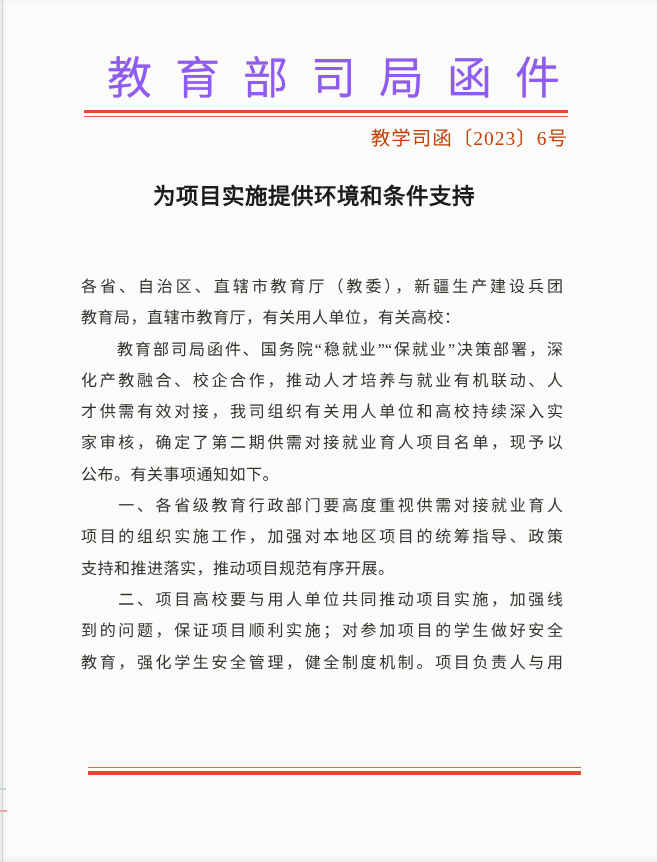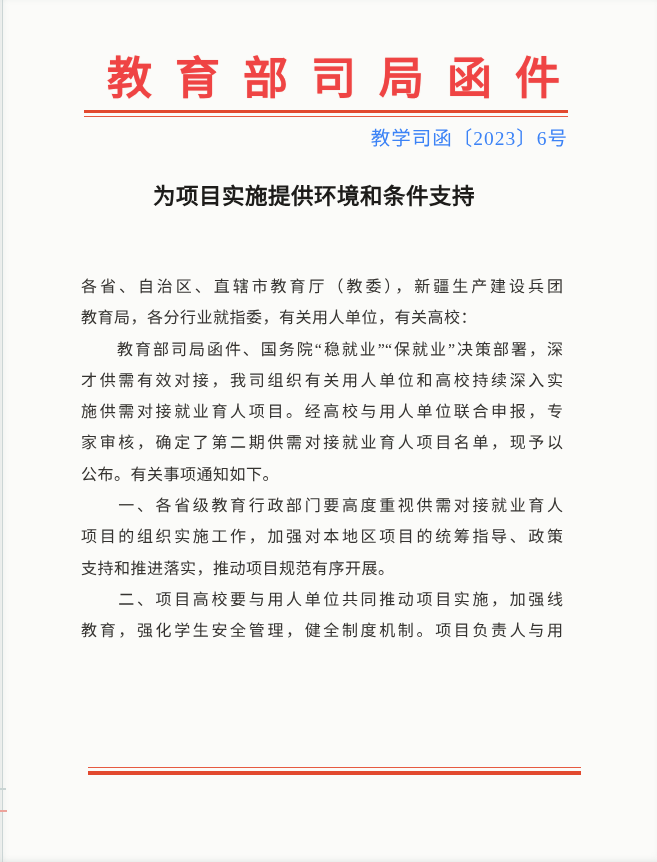--- a/index.html
+++ b/index.html
@@ -19,35 +19,35 @@
     position: absolute; left: 2px; top: 0; width: 1px; height: 862px;
     background: #c6d2d2; opacity: .9;
   }
   .scan-tick-grey { position: absolute; left: 0; top: 788px; width: 6px; height: 2px; background: #c9d4d3; }
   .scan-tick-pink { position: absolute; left: 0; top: 810px; width: 7px; height: 2px; background: #eda39b; }
 
   
   .letterhead {
     position: absolute; left: 84px; top: 42px; width: 484px;
     text-align: center; white-space: nowrap;
-    font-size: 45px; font-weight: bold; color: #ef4444;
+    font-size: 45px; font-weight: normal; color: #8b5cf6;
     letter-spacing: 23px; text-indent: 23px;
     text-shadow: 0 0 1px rgba(224,68,45,.4);
   }
 
   
   .rule-top-thick { position: absolute; left: 84px; top: 110px; width: 484px; height: 3.4px; background: #e2492f; }
   .rule-top-thin  { position: absolute; left: 84px; top: 115.6px; width: 484px; height: 1.4px; background: #e65a41; }
   .rule-bottom-thin  { position: absolute; left: 88px; top: 766.6px; width: 493px; height: 1.6px; background: #e65a41; }
   .rule-bottom-thick { position: absolute; left: 88px; top: 771.4px; width: 493px; height: 4px; background: #e2492f; }
 
   
   .doc-number {
     position: absolute; left: 84px; top: 122px; width: 484px;
-    text-align: right; font-size: 19.5px; color: #3b82f6;
+    text-align: right; font-size: 19.5px; color: #c2410c;
     letter-spacing: 1px;
   }
 
   
   .title {
     position: absolute; left: 73px; top: 179px; width: 482px;
     text-align: center; font-weight: bold; color: #1d1c1a;
     font-size: 22.5px; line-height: 35px; letter-spacing: .5px;
   }
 
@@ -80,29 +80,30 @@
   <div class="rule-top-thin"></div>
 
   <div class="doc-number">教学司函〔2023〕6号</div>
 
   <div class="title">
     <div>为项目实施提供环境和条件支持</div>
   </div>
 
   <div class="body-text">
     <div class="line full">各省、自治区、直辖市教育厅（教委），新疆生产建设兵团</div>
-    <div class="line part">教育局，各分行业就指委，有关用人单位，有关高校：</div>
+    <div class="line part">教育局，直辖市教育厅，有关用人单位，有关高校：</div>
     <div class="line full">　　教育部司局函件、国务院“稳就业”“保就业”决策部署，深</div>
+    <div class="line full">化产教融合、校企合作，推动人才培养与就业有机联动、人</div>
     <div class="line full">才供需有效对接，我司组织有关用人单位和高校持续深入实</div>
-    <div class="line full">施供需对接就业育人项目。经高校与用人单位联合申报，专</div>
     <div class="line full">家审核，确定了第二期供需对接就业育人项目名单，现予以</div>
     <div class="line part">公布。有关事项通知如下。</div>
     <div class="line full">　　一、各省级教育行政部门要高度重视供需对接就业育人</div>
     <div class="line full">项目的组织实施工作，加强对本地区项目的统筹指导、政策</div>
     <div class="line part">支持和推进落实，推动项目规范有序开展。</div>
     <div class="line full">　　二、项目高校要与用人单位共同推动项目实施，加强线</div>
+    <div class="line full">到的问题，保证项目顺利实施；对参加项目的学生做好安全</div>
     <div class="line full">教育，强化学生安全管理，健全制度机制。项目负责人与用</div>
   </div>
 
   <div class="rule-bottom-thin"></div>
   <div class="rule-bottom-thick"></div>
 
 </div>
 
 </body></html>

